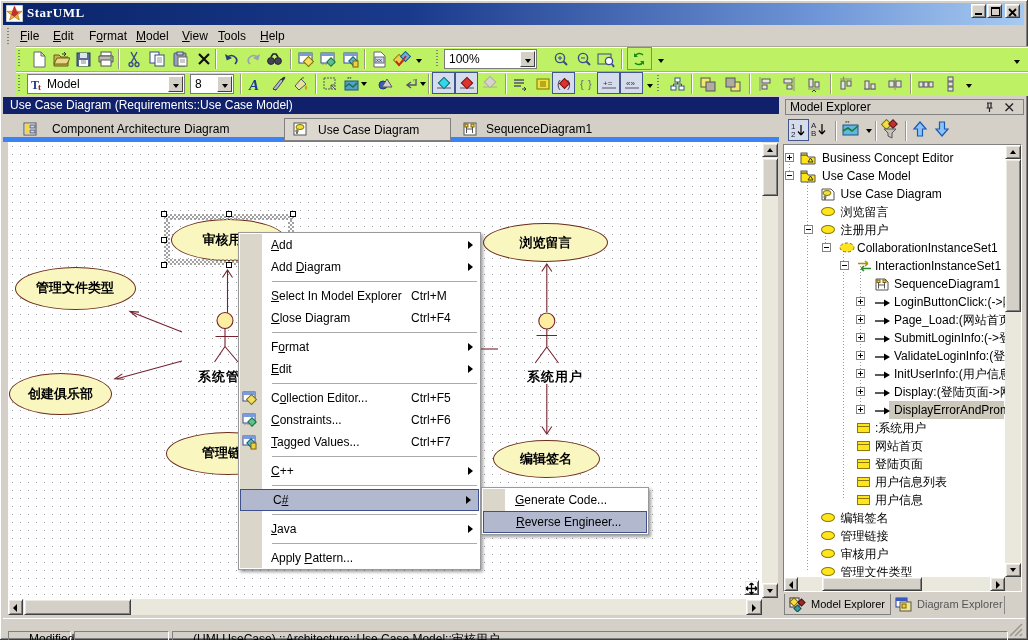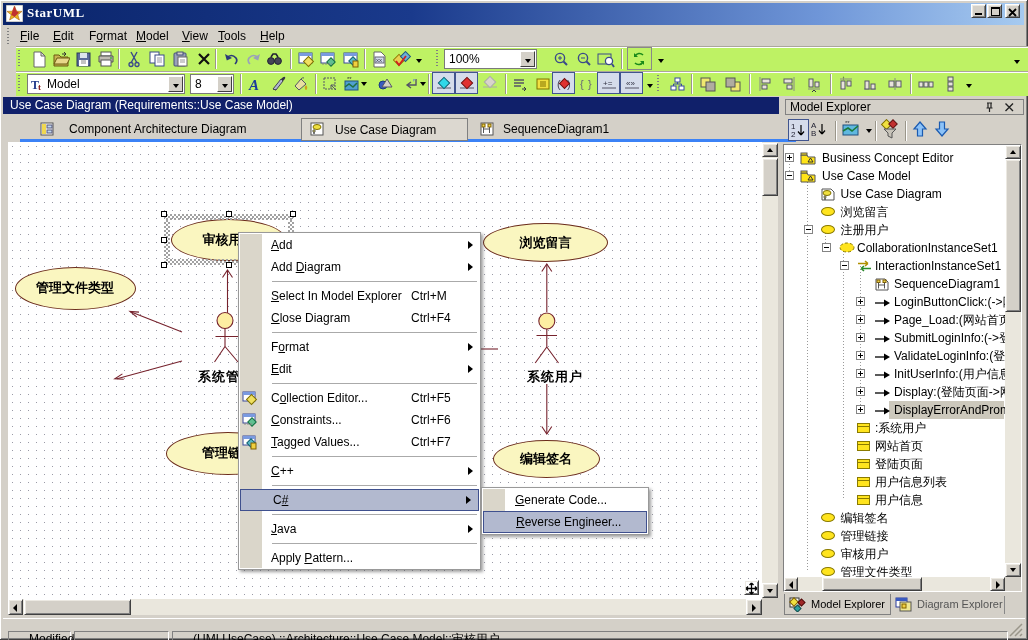--- a/index.html
+++ b/index.html
@@ -24,21 +24,21 @@
 .combo{position:absolute;background:#fff;border:1px solid #7a7a7a;font-size:12px}
 .combo .dd{position:absolute;right:1px;top:1px;bottom:1px;width:15px;background:#d4d0c8;
  border:1px solid;border-color:#fff #404040 #404040 #fff}
 .tri-d{position:absolute;width:0;height:0;border:3px solid transparent;border-top:4px solid #000;border-bottom:none}
 .tri-r{position:absolute;width:0;height:0;border:4px solid transparent;border-left:4px solid #000;border-right:none}
 .tri-u{position:absolute;width:0;height:0;border:3px solid transparent;border-bottom:4px solid #000;border-top:none}
 .tri-l{position:absolute;width:0;height:0;border:4px solid transparent;border-right:4px solid #000;border-left:none}
 .chk{border:1px solid #41558e;background:#d5dceb}
 .caption{position:absolute;left:3px;top:97px;width:776px;height:17px;background:#10206a;
  color:#fff;font-size:12px;line-height:17px;padding-left:7px}
-.tabbar{position:absolute;left:20px;top:116px;width:776px;height:26px;border-bottom:3px solid #3b82f6}
+.tabbar{position:absolute;left:3px;top:116px;width:776px;height:26px;border-bottom:5px solid #3b82f6}
 .dtab{position:absolute;top:3px;height:21px;font-size:12px;line-height:20px;color:#000}
 .dtab svg{position:absolute;left:8px;top:3px}
 .canvas{position:absolute;left:8px;top:142px;width:754px;height:457px;background:#fff;overflow:hidden}
 .uc{position:absolute;border:1px solid #6b2c1c;border-radius:50%;background:#faf6c0;
  display:flex;align-items:center;justify-content:center;font-size:13px;font-weight:bold;color:#000;letter-spacing:0px}
 .alabel{position:absolute;font-size:13px;font-weight:bold;color:#000;text-align:center;letter-spacing:1px}
 .hatch{position:absolute;background-image:linear-gradient(45deg,#a2a2a2 25%,transparent 25%,transparent 75%,#a2a2a2 75%),linear-gradient(45deg,#a2a2a2 25%,transparent 25%,transparent 75%,#a2a2a2 75%);background-size:4px 4px;background-position:0 0,2px 2px}
 .hnd{position:absolute;width:6px;height:6px;background:#fff;border:1px solid #000}
 .sb{position:absolute;background:#eae7dd}
 .sbtn{position:absolute;background:#d4d0c8;border:1px solid;border-color:#fff #404040 #404040 #fff;
@@ -518,20 +518,21 @@
 <path d="M538.8 122 v48"></path>
         <path d="M533.8 129.5 L538.8 122 L543.8 129.5"></path>
 <circle cx="538.8" cy="179" r="8" fill="#fdeea2"></circle>
 <path d="M538.8 187 v18 M528.5 193.5 H549 M538.8 205 L527.2 221 M538.8 205 L550.5 221"></path>
 <path d="M538.8 242 v50"></path>
         <path d="M533.8 284.5 L538.8 292 L543.8 284.5"></path>
 </g>
 </svg>
 <div class="uc" style="left:163px;top:77px;width:115px;height:42px">审核用户</div>
 <div class="uc" style="left:6.5px;top:124.5px;width:121px;height:43px">管理文件类型</div>
+<div class="uc" style="left:1px;top:230.5px;width:103px;height:42px">创建俱乐部</div>
 <div class="uc" style="left:158px;top:289.5px;width:124px;height:43px">管理链接</div>
 <div class="uc" style="left:475px;top:81px;width:125px;height:39px">浏览留言</div>
 <div class="uc" style="left:484.5px;top:298px;width:107px;height:38px">编辑签名</div>
 <div class="alabel" style="left:160px;top:226px;width:130px">系统管理员</div>
 <div class="alabel" style="left:506px;top:226px;width:82px">系统用户</div>
 <div class="hatch" style="left:156px;top:72px;width:130px;height:6px"></div>
 <div class="hatch" style="left:156px;top:117px;width:130px;height:6px"></div>
 <div class="hatch" style="left:156px;top:78px;width:6px;height:39px"></div>
 <div class="hatch" style="left:280px;top:78px;width:6px;height:39px"></div>
 <div class="hnd" style="left:153px;top:69px"></div>

